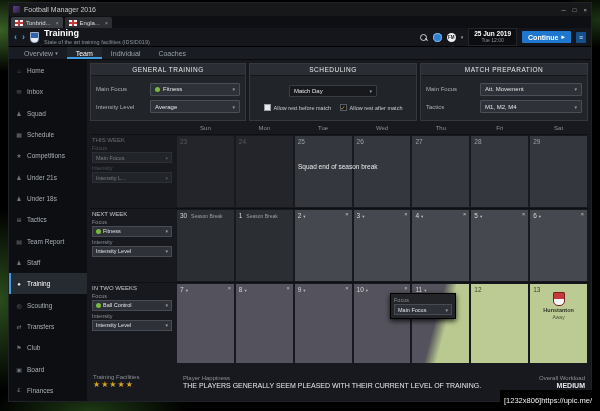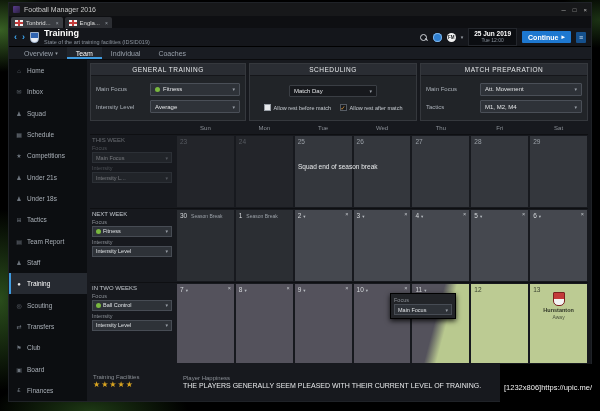--- a/index.html
+++ b/index.html
@@ -120,21 +120,21 @@
   
   .footbar { height:32px; flex:0 0 32px; display:flex; align-items:center; gap:10px; padding:0 3px; margin-top:2px; }
   .tf-block { width:80px; flex:0 0 80px; }
   .foot-lab { font-size:6px; color:#8b9097; }
   .stars { font-size:8px; color:#d9a421; letter-spacing:1px; line-height:1.2; }
   .hap-block { flex:1; }
   .hap-text { font-size:7px; color:#e6e8ea; margin-top:1px; }
   .wl-block { text-align:right; }
   .wl-val { font-size:7px; color:#e6e8ea; font-weight:bold; margin-top:1px; }
 
-  .watermark { position:absolute; right:4px; bottom:0; background:#000; color:#f0f0f0; font-size:7.5px; padding:19px 4px; }
+  .watermark { position:absolute; right:4px; bottom:0; background:#000; color:#f0f0f0; font-size:7.5px; padding:6px 4px; }
 </style>
 </head>
 <body>
 
 <div class="stage">
   <div class="window">
 
     <div class="titlebar">
       <span class="app-icon"></span>
       <span class="win-title">Football Manager 2016</span>

